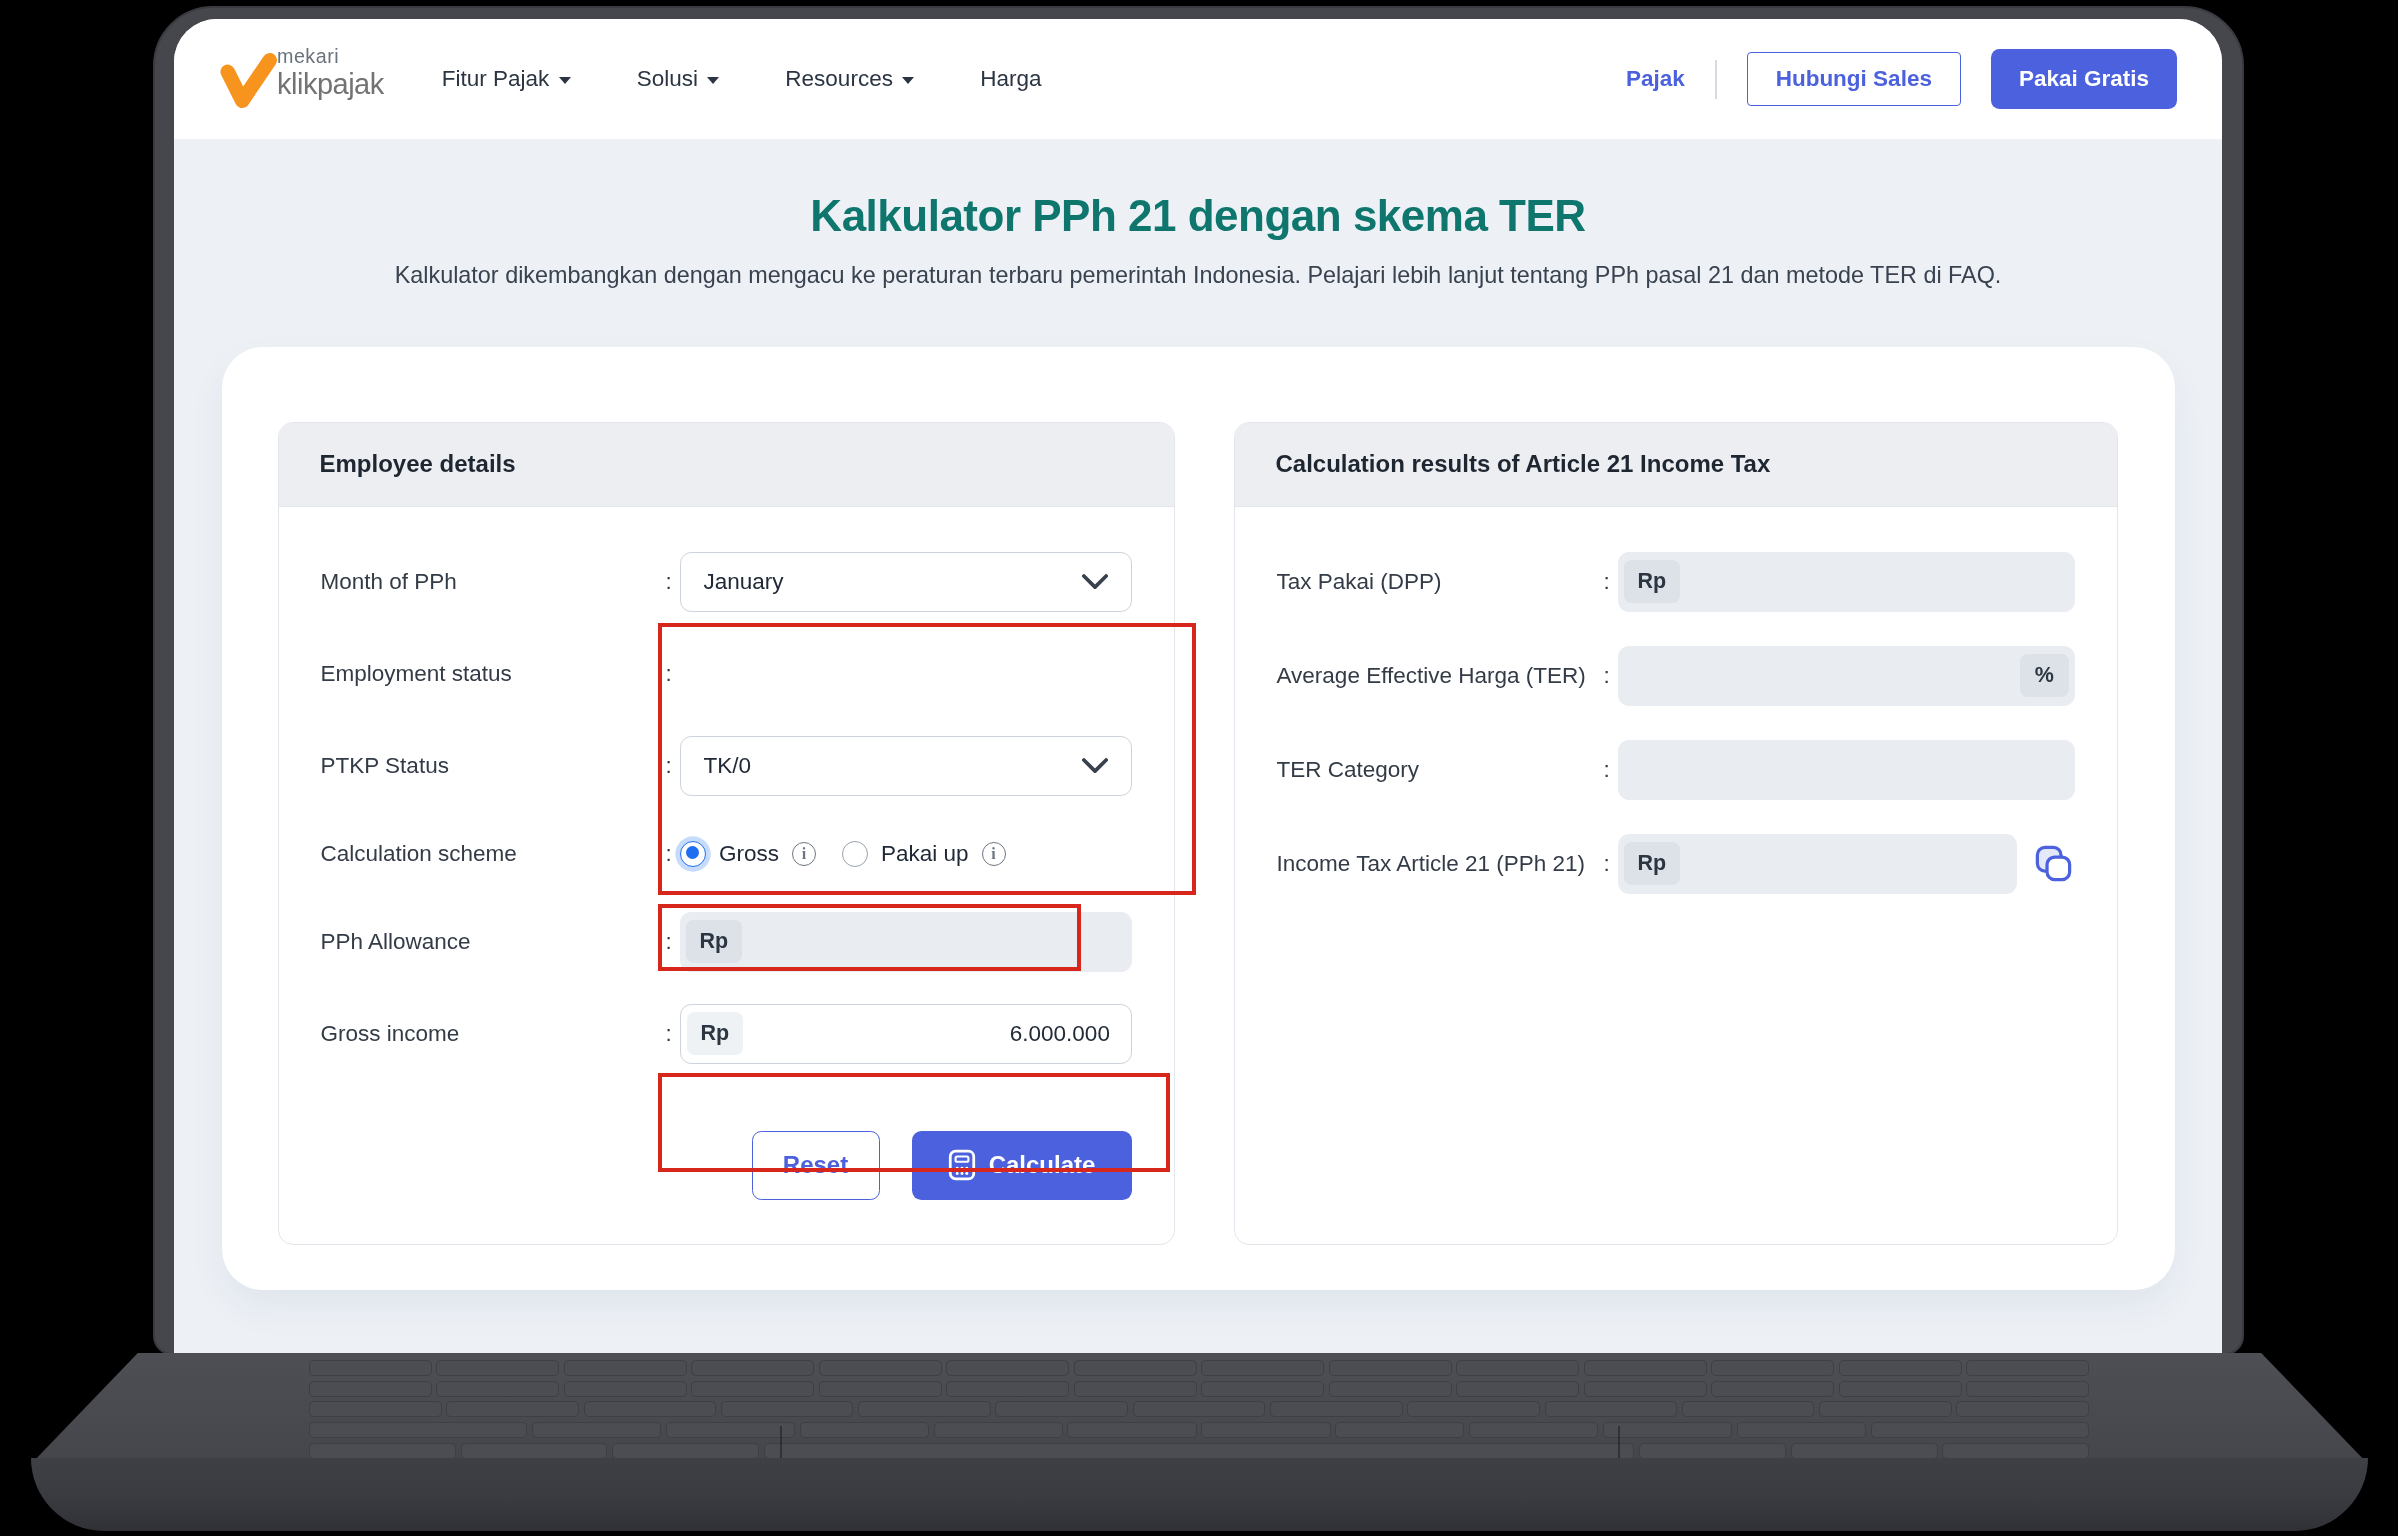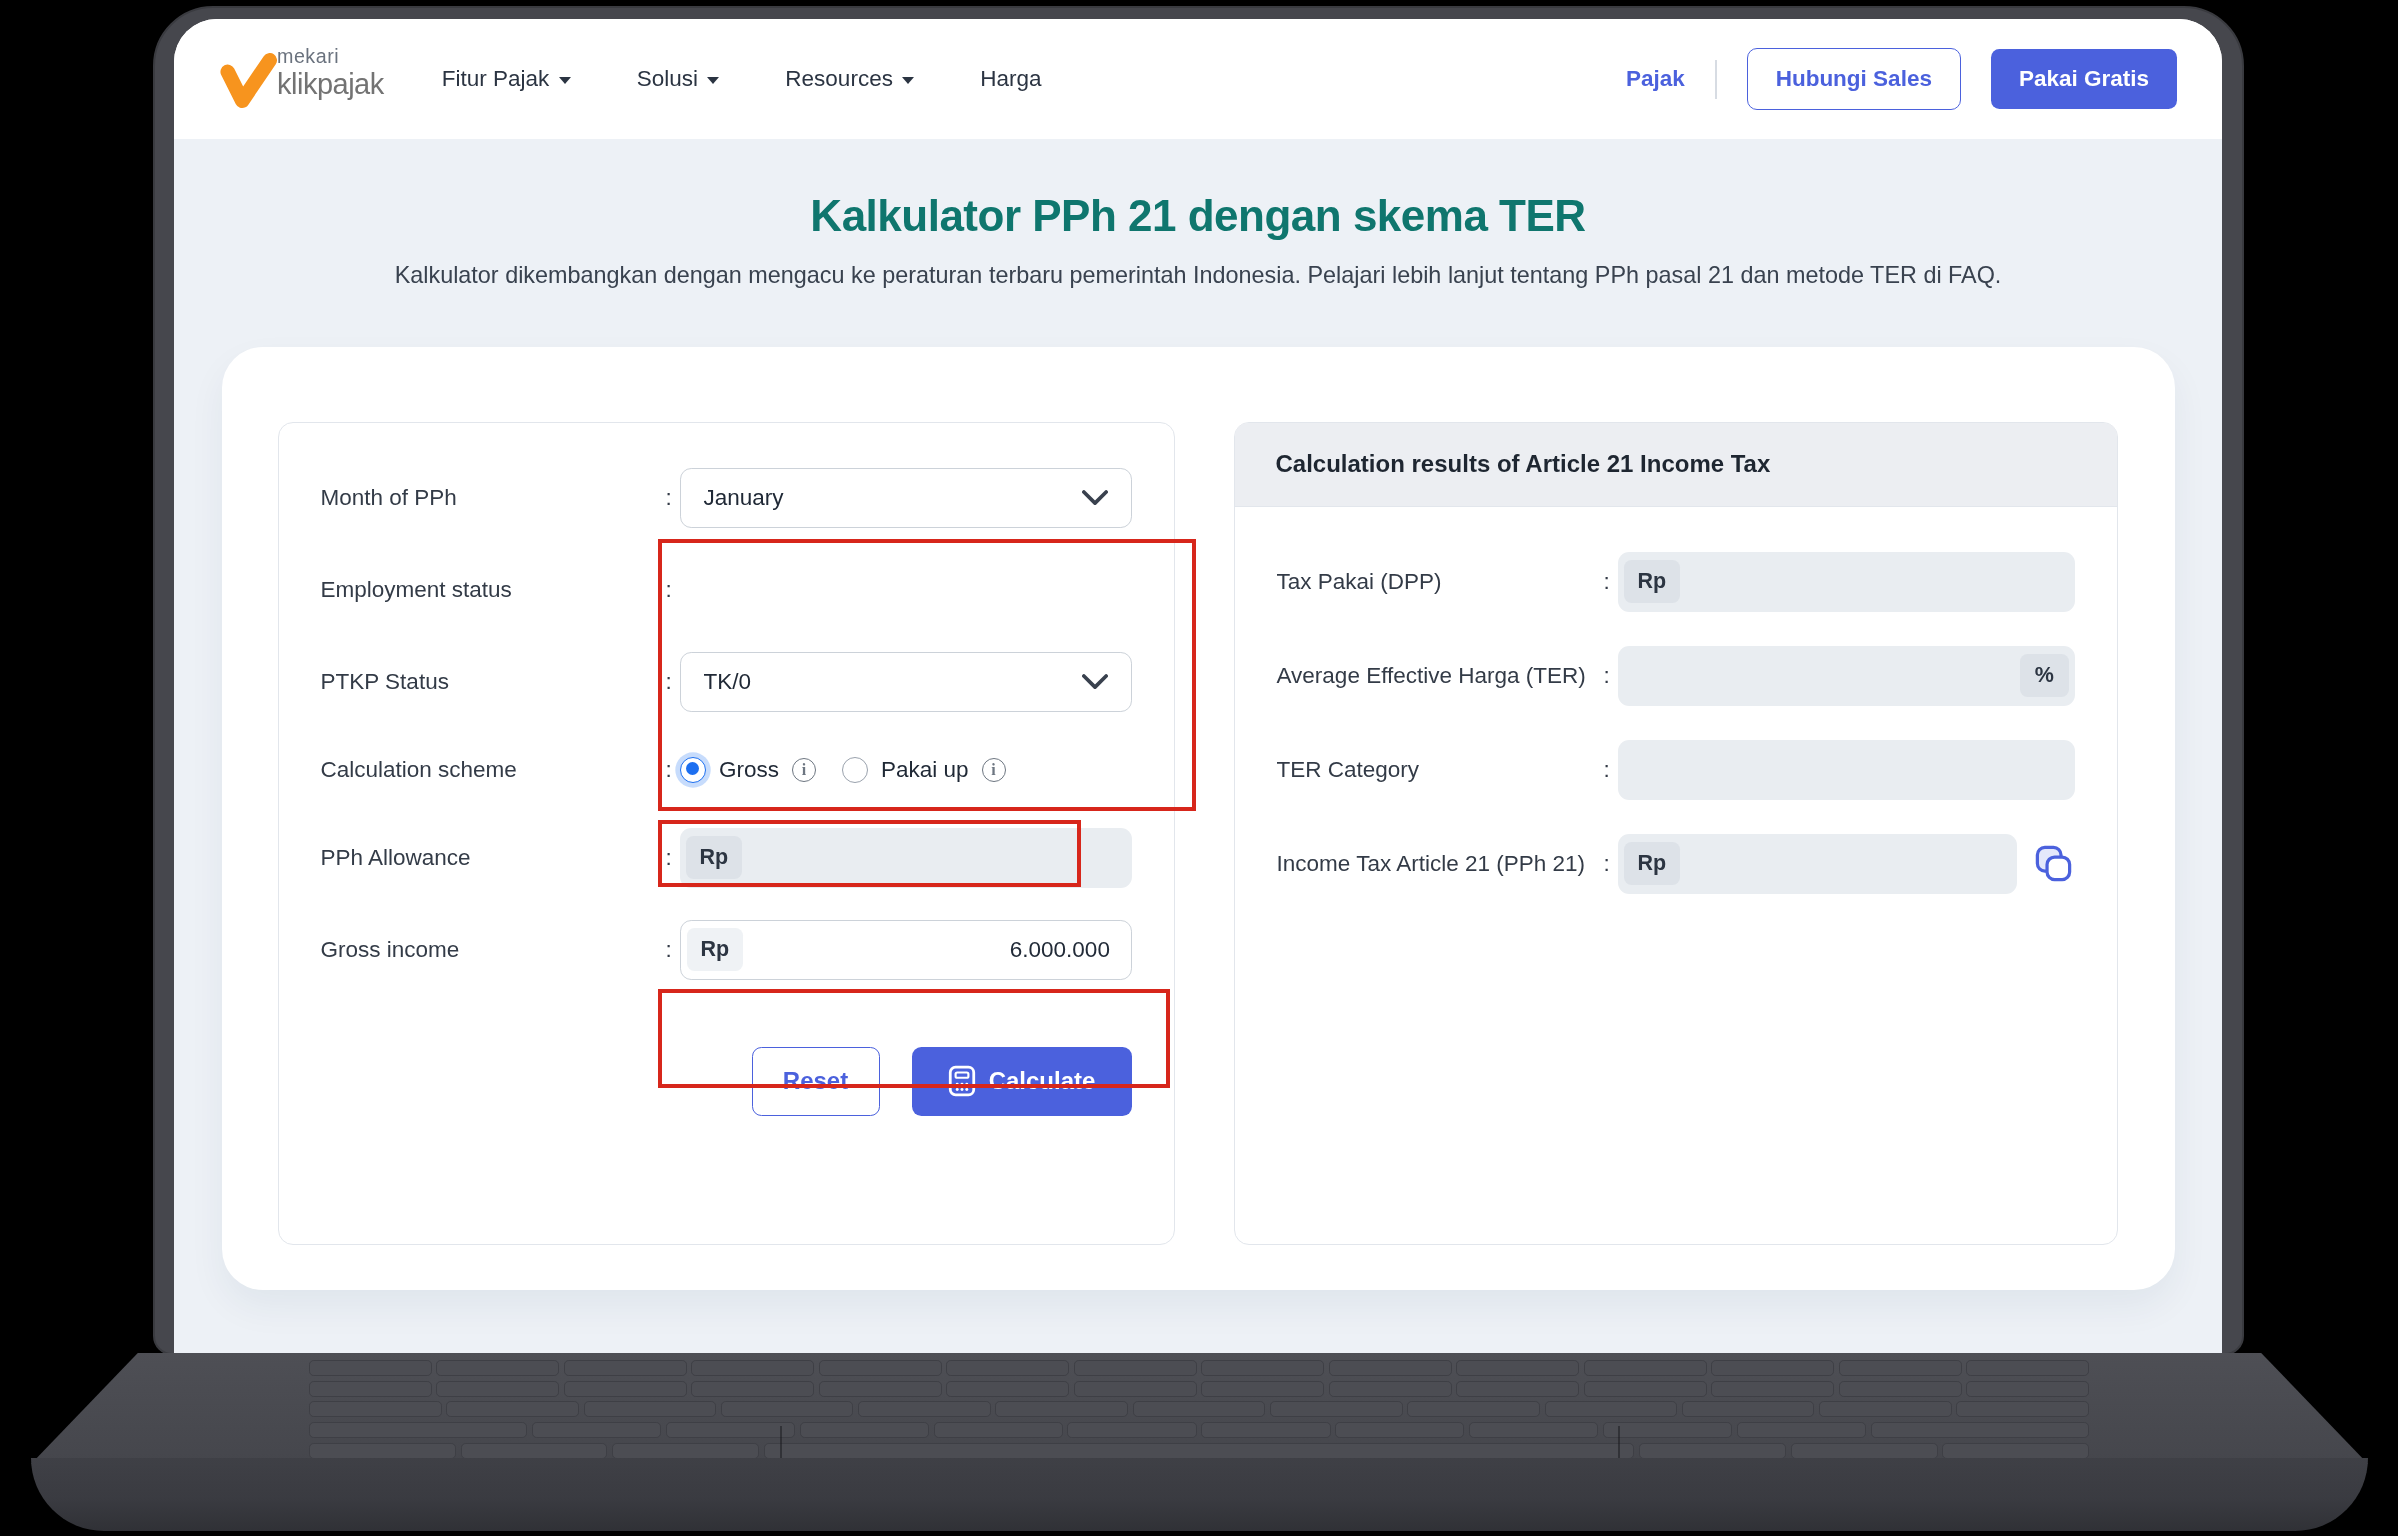--- a/index.html
+++ b/index.html
@@ -36,21 +36,21 @@
   .logo-text{display:flex;flex-direction:column;line-height:1}
   .logo-top{font-size:19.7px;color:#6a727e;letter-spacing:0.5px;margin-bottom:2.8px}
   .logo-bottom{font-size:29px;font-weight:normal;color:#737373;letter-spacing:-0.5px}
   .nav{display:flex;align-items:center;gap:66px;margin-left:58px}
   .nav-item{display:flex;align-items:center;gap:9.4px;font-size:22.5px;color:#2b3442;cursor:pointer}
   .caret{width:0;height:0;border-left:6.6px solid transparent;border-right:6.6px solid transparent;
          border-top:7.5px solid #2b3442;margin-top:2.8px}
   .hright{margin-left:auto;display:flex;align-items:center;gap:30px}
   .login{font-size:22.5px;font-weight:bold;color:var(--accent);cursor:pointer}
   .vdiv{width:1.9px;height:39px;background:#d7dce3}
-  .btn-outline{height:62px;padding:0 28px;border:1.9px solid var(--accent);border-radius:10px;
+  .btn-outline{height:54px;padding:0 28px;border:1.9px solid var(--accent);border-radius:4px;
          display:flex;align-items:center;font-size:22.5px;font-weight:bold;color:var(--accent);
          background:#fff;cursor:pointer}
   .btn-solid{height:60px;padding:0 28px;border-radius:8.4px;display:flex;align-items:center;
          font-size:22.5px;font-weight:bold;color:#fff;background:var(--accent);cursor:pointer}
 
   
   .sbody{height:1216px;background:var(--pagebg)}
   .h1{margin:0;padding-top:52px;text-align:center;font-size:44px;font-weight:800;color:#0f766e;letter-spacing:-0.5px}
   .sub{margin-top:20.6px;text-align:center;font-size:23.4px;color:#39424f}
   .bigcard{position:relative;margin:58px auto 0;width:1953px;height:943px;background:#fff;
@@ -157,20 +157,21 @@
       </div>
     </div>
 
     <div class="sbody">
       <h1 class="h1">Kalkulator PPh 21 dengan skema TER</h1>
       <div class="sub">Kalkulator dikembangkan dengan mengacu ke peraturan terbaru pemerintah Indonesia. Pelajari lebih lanjut tentang PPh pasal 21 dan metode TER di FAQ.</div>
 
       <div class="bigcard">
 
         <div class="card">
+          <div class="card-h">Employee details</div>
           <div class="card-b">
 
             <div class="frow">
               <span class="flabel">Month of PPh</span>
               <span class="colon">:</span>
               <div class="fctrl">
                 <div class="select">
                   <span>January</span>
                   <svg width="26" height="16" viewBox="0 0 28 17">
                     <polyline points="2,2 14,14 26,2" fill="none" stroke="#39414e" stroke-width="4" stroke-linecap="round" stroke-linejoin="round"></polyline>

